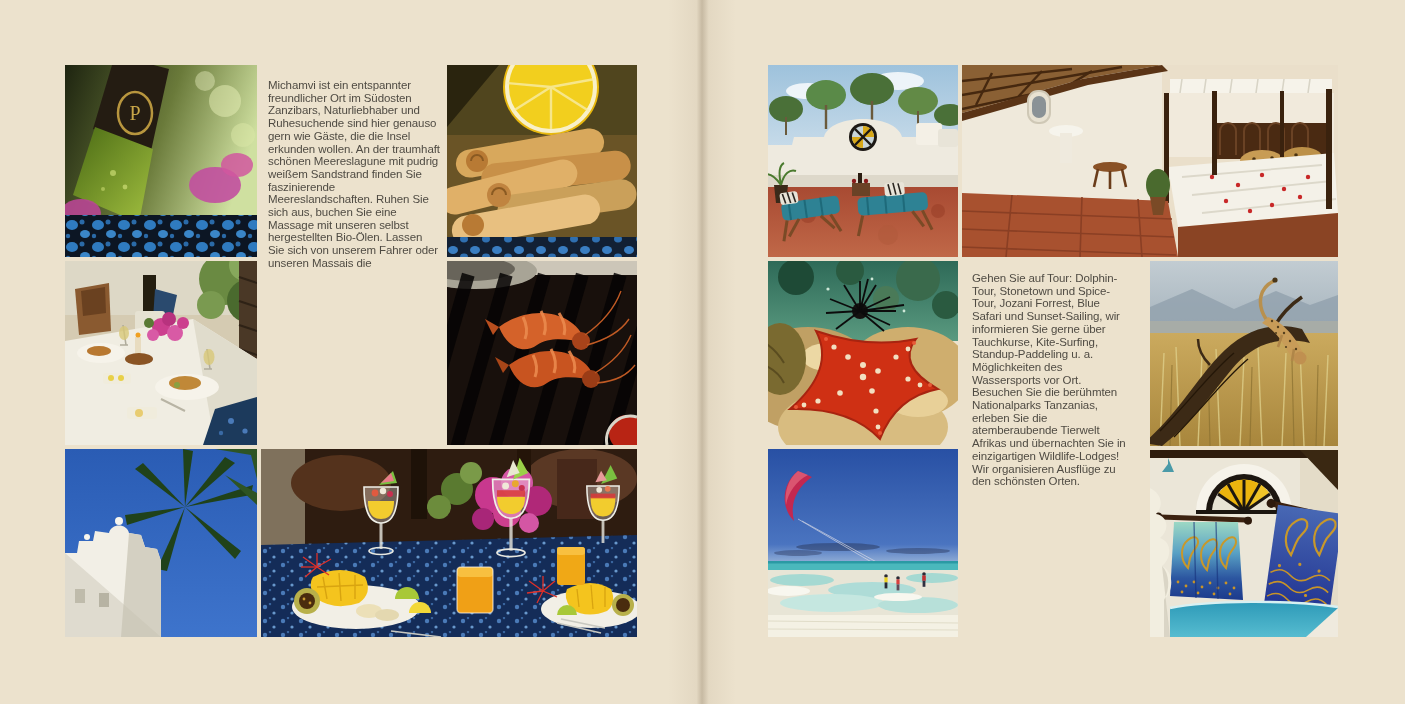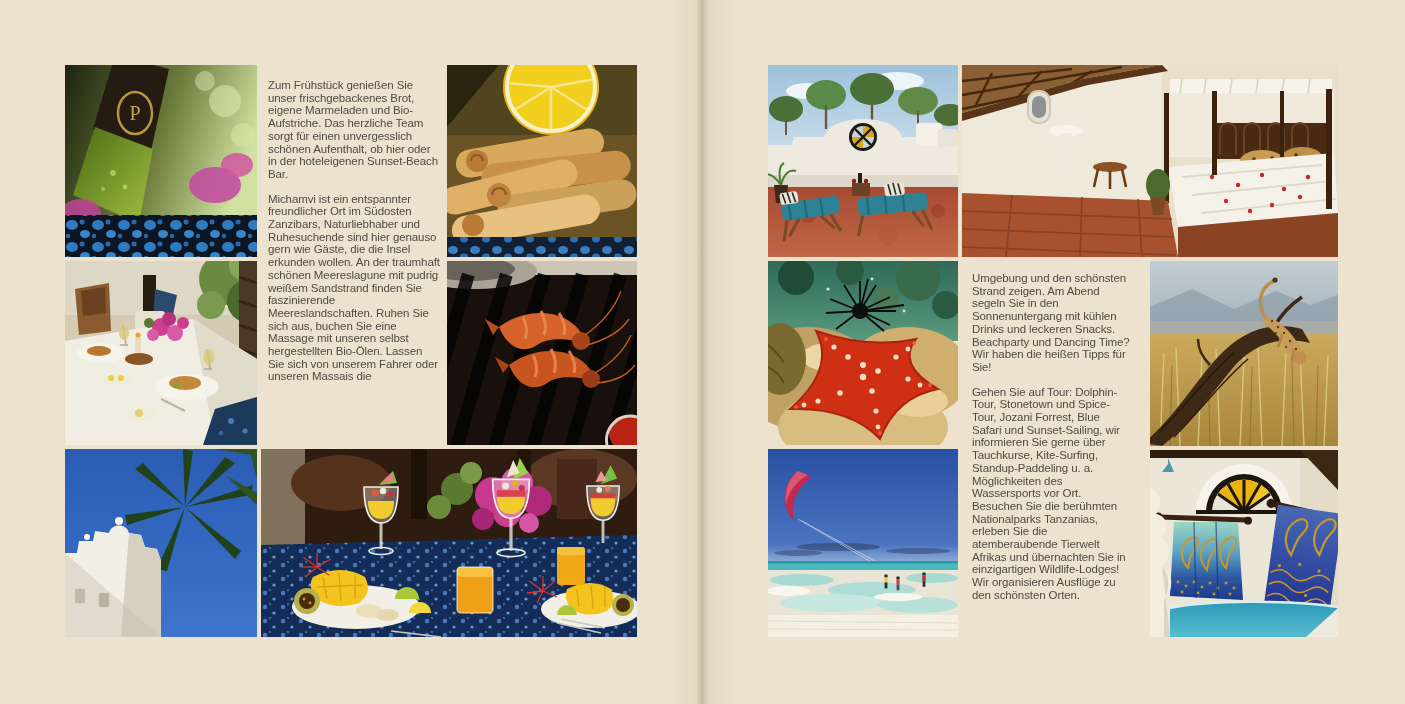--- a/index.html
+++ b/index.html
@@ -65,21 +65,20 @@
       <ellipse cx="70" cy="48" rx="17" ry="21" fill="none" stroke="#b8963e" stroke-width="2.5"></ellipse>
       <text x="70" y="55" font-size="20" fill="#c8a648" text-anchor="middle" font-family="Liberation Serif,serif">P</text>
       <ellipse cx="150" cy="120" rx="26" ry="18" fill="#c24fa0" opacity="0.9"></ellipse>
       <ellipse cx="172" cy="100" rx="16" ry="12" fill="#d1579f" opacity="0.85"></ellipse>
       <ellipse cx="16" cy="148" rx="20" ry="14" fill="#b84694" opacity="0.9"></ellipse>
       <rect x="0" y="150" width="192" height="42" fill="url(#p1spots)"></rect>
     </svg>
   </div>
 
   <div class="textcol txt-left">
-    <p>Zum Frühstück genießen Sie unser frischgebackenes Brot, eigene Marmeladen und Bio-Aufstriche. Das herzliche Team sorgt für einen unvergesslich schönen Aufenthalt, ob hier oder in der hoteleigenen Sunset-Beach Bar.</p>
     <p>Michamvi ist ein entspannter freundlicher Ort im Südosten Zanzibars, Naturliebhaber und Ruhesuchende sind hier genauso gern wie Gäste, die die Insel erkunden wollen. An der traumhaft schönen Meereslagune mit pudrig weißem Sandstrand finden Sie faszinierende Meereslandschaften. Ruhen Sie sich aus, buchen Sie eine Massage mit unseren selbst hergestellten Bio-Ölen. Lassen Sie sich von unserem Fahrer oder unseren Massais die</p>
   </div>
 
   <div class="photo ph-lemon" aria-label="Halved lemon above rolled golden crepes on blue batik cloth">
     <svg viewBox="0 0 190 192" preserveAspectRatio="none">
       <defs>
         <pattern id="p2spots" width="22" height="18" patternUnits="userSpaceOnUse">
           <rect width="22" height="18" fill="#122034"></rect>
           <ellipse cx="6" cy="5" rx="5" ry="4" fill="#3a7ec2"></ellipse>
           <ellipse cx="17" cy="12" rx="4" ry="3.4" fill="#2f6fb0"></ellipse>
@@ -622,21 +621,20 @@
         <circle cx="58" cy="78" r="2"></circle>
           <circle cx="146" cy="82" r="2"></circle>
           <circle cx="162" cy="124" r="2"></circle>
         <circle cx="112" cy="172" r="2"></circle>
           <circle cx="28" cy="146" r="2"></circle>
       </g>
     </svg>
   </div>
 
   <div class="textcol txt-right">
-    <p>Umgebung und den schönsten Strand zeigen. Am Abend segeln Sie in den Sonnenuntergang mit kühlen Drinks und leckeren Snacks. Beachparty und Dancing Time? Wir haben die heißen Tipps für Sie!</p>
     <p>Gehen Sie auf Tour: Dolphin-Tour, Stonetown und Spice-Tour, Jozani Forrest, Blue Safari und Sunset-Sailing, wir informieren Sie gerne über Tauchkurse, Kite-Surfing, Standup-Paddeling u. a. Möglichkeiten des Wassersports vor Ort. Besuchen Sie die berühmten Nationalparks Tanzanias, erleben Sie die atemberaubende Tierwelt Afrikas und übernachten Sie in einzigartigen Wildlife-Lodges! Wir organisieren Ausflüge zu den schönsten Orten.</p>
   </div>
 
   <div class="photo ph-cheetah" aria-label="Cheetah walking down a bare branch above golden savanna grass">
     <svg viewBox="0 0 188 185" preserveAspectRatio="none">
       <defs>
         <linearGradient id="p10sky" x1="0" y1="0" x2="0" y2="1">
           <stop offset="0" stop-color="#c2ccd2"></stop>
             <stop offset="1" stop-color="#a2b0ba"></stop>
         </linearGradient>

